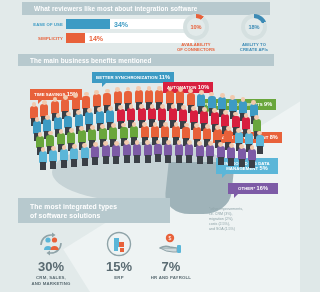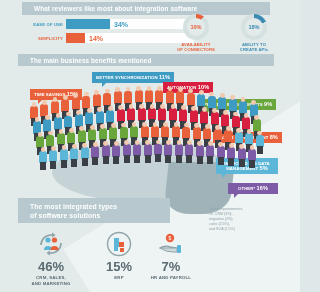--- a/index.html
+++ b/index.html
@@ -709,21 +709,21 @@
         <path d="M6 16 a10 10 0 0 1 10-10 l3 0" fill="none" stroke="#8fa3a8" stroke-width="1.6"></path>
         <path d="M17 3.5 l3.5 2.5 -3.5 2.5 z" fill="#8fa3a8"></path>
         <path d="M26 14 a10 10 0 0 1 -10 10 l-3 0" fill="none" stroke="#8fa3a8" stroke-width="1.6"></path>
         <path d="M15 21.5 l-3.5 2.5 3.5 2.5 z" fill="#8fa3a8"></path>
         <circle cx="13" cy="11" r="2.6" fill="#5bb6d8"></circle>
         <path d="M9 21 a4 4 0 0 1 8 0 z" fill="#5bb6d8"></path>
         <circle cx="19.5" cy="11" r="2.6" fill="#e8613a"></circle>
         <path d="M15.5 21 a4 4 0 0 1 8 0 z" fill="#e8613a"></path>
       </svg>
     </div>
-    <div class="stat-pct">46%</div>
+    <div class="stat-pct">30%</div>
     <div class="stat-cap">
       <span>CRM, SALES,</span>
       <span>AND MARKETING</span>
     </div>
   </div>
 
   <div class="stat" id="stat-erp">
     <div class="stat-icon">
       <svg width="30" height="30" viewBox="0 0 30 30">
         <circle cx="15" cy="15" r="11.5" fill="none" stroke="#8fa3a8" stroke-width="1.4"></circle>

